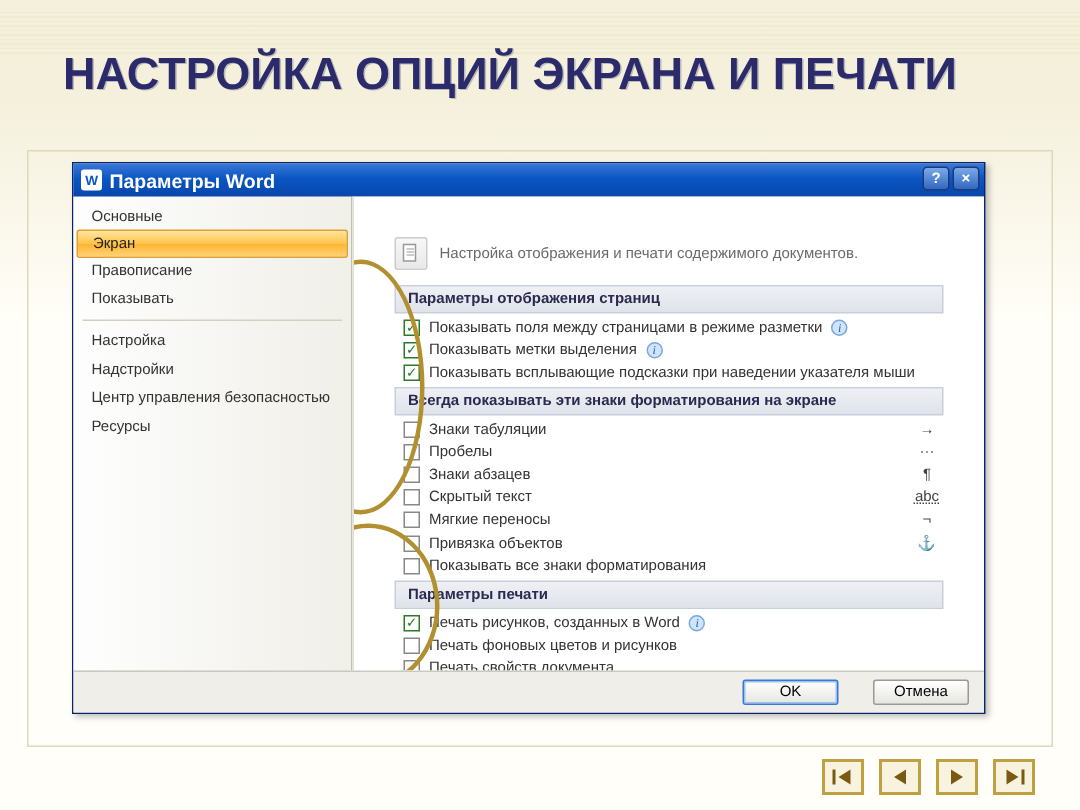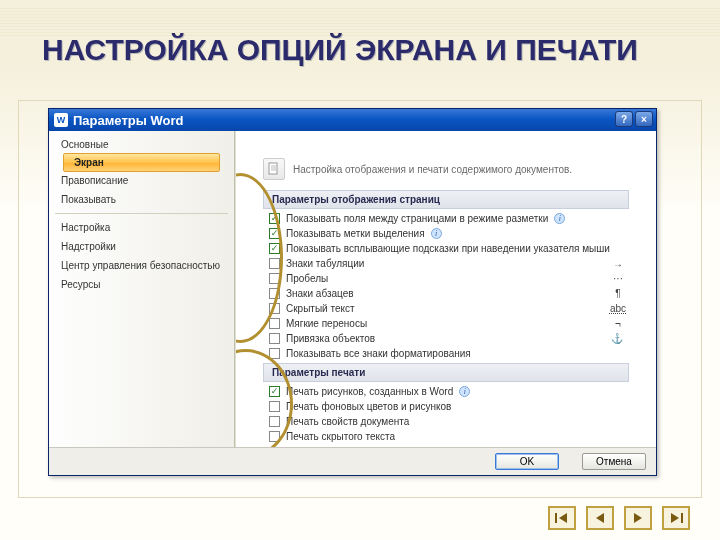--- a/index.html
+++ b/index.html
@@ -81,25 +81,24 @@
   }
   .sidebar-item {
     padding: 4px 12px;
     font-size: 10px;
     color: #333;
     cursor: default;
   }
   .sidebar-item.active {
     background: linear-gradient(to bottom,#ffe6a0,#ffc34a 50%,#ffb430 51%,#ffd278);
     border:1px solid #e0a030;
-    margin: -1px 14px;
+    margin: -1px 2px;
     padding: 3px 10px;
     border-radius:2px;
     color:#222;
-    font-weight:bold;
   }
   .sidebar-sep { height:1px; background:#d4d0c0; margin:4px 6px; }
   .content {
     flex:1; background:#fff; overflow:hidden; position:relative;
     border-left:1px solid #e0e0d0;
     padding: 17px;
   }
   .content-inner { padding:4px 10px 4px 10px; }
   .desc-row {
     display:flex; align-items:center; gap:8px;
@@ -215,20 +214,21 @@
         <div class="checkrow">
           <span class="chk">✓</span>
           <span>Показывать метки выделения</span>
           <span class="info-icon">i</span>
         </div>
         <div class="checkrow">
           <span class="chk">✓</span>
           <span>Показывать всплывающие подсказки при наведении указателя мыши</span>
         </div>
 
+        <div class="section-header">Всегда показывать эти знаки форматирования на экране</div>
         <div class="checkrow">
           <span class="chk unchecked-g">✓</span>
           <span>Знаки табуляции</span>
           <span class="symbol">→</span>
         </div>
         <div class="checkrow">
           <span class="chk unchecked-g">✓</span>
           <span>Пробелы</span>
           <span class="symbol">···</span>
         </div>

